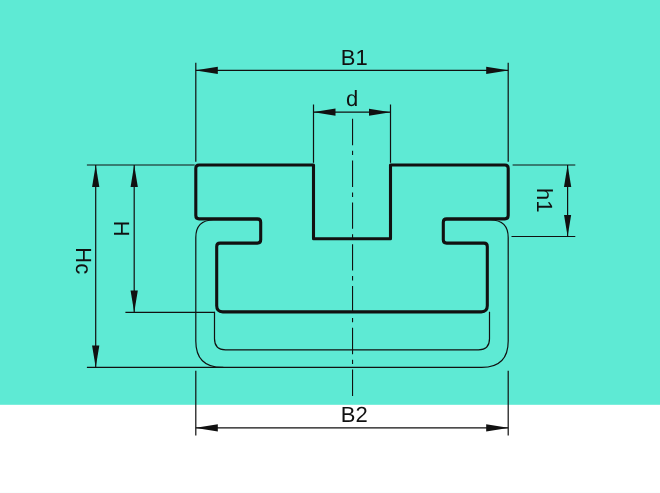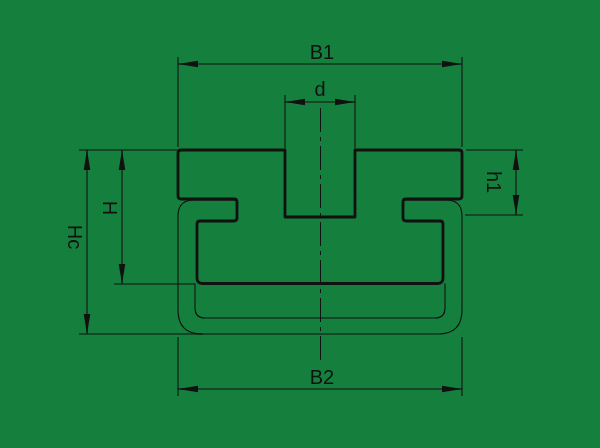--- a/index.html
+++ b/index.html
@@ -1,17 +1,17 @@
 <!DOCTYPE html>
 <html><head>
 <meta charset="utf-8">
 <style>
   html,body{margin:0;padding:0;background:#ffffff;}
   body{width:600px;height:448px;overflow:hidden;font-family:"Liberation Sans",sans-serif;}
-  .stage{position:relative;width:600px;height:448px;background:#15803d;}
+  .stage{position:relative;width:600px;height:368px;background:#5eead4;}
   svg{display:block;}
   .dim-text{font-family:"Liberation Sans",sans-serif;font-size:20px;fill:#111111;}
   .thin{stroke:#111111;stroke-width:1.1;fill:none;}
   .thick{stroke:#111111;stroke-width:2.8;fill:none;stroke-linejoin:round;}
   .center{stroke:#111111;stroke-width:1;fill:none;stroke-dasharray:24 5 4 5;}
 </style>
 </head>
 <body>
 
 <div class="stage">

